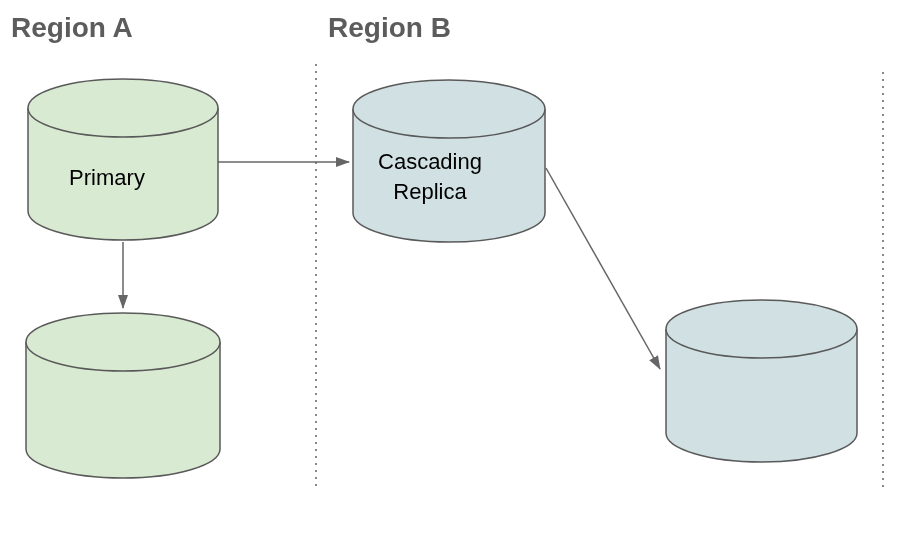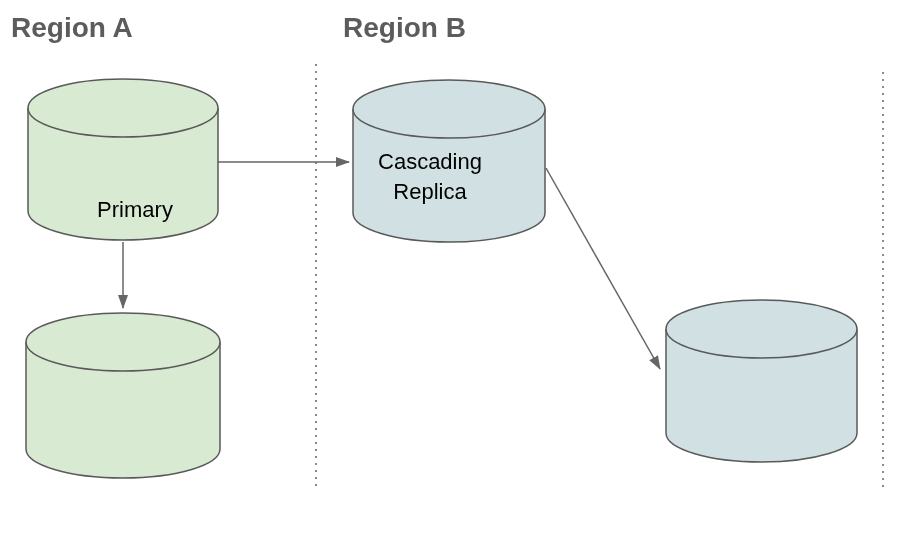--- a/index.html
+++ b/index.html
@@ -18,21 +18,21 @@
   }
   .region-title {
     position: absolute;
     font-size: 28px;
     font-weight: 700;
     color: var(--title-text, #5c5c5c);
     white-space: nowrap;
     line-height: 32px;
   }
   .title-a { left: 11px;  top: 12px; }
-  .title-b { left: 343px; top: 12px; }
+  .title-b { left: 328px; top: 12px; }
 
   .shapes {
     position: absolute;
     left: 0;
     top: 0;
   }
   .cyl-a {
     fill: var(--region-a-node-fill, #d9ead3);
     stroke: var(--node-stroke, #595959);
     stroke-width: 1.5;
@@ -62,21 +62,21 @@
     text-align: center;
     font-size: 22px;
     line-height: 30px;
     color: var(--label-text, #000000);
     white-space: nowrap;
   }
   .node-label.wrap {
     white-space: normal;
     width: 160px;
   }
-  .label-primary   { left: 135px; top: 178px; margin-top: 32px; }
+  .label-primary   { left: 107px; top: 178px; }
   .label-cascading { left: 430px; top: 177px; }
   .label-replica-a { left: 123px; top: 410px; }
   .label-replica-b { left: 762px; top: 396px; }
 </style>
 </head>
 <body>
 
 <div class="canvas">
 
   <div class="region-title title-a">Region A</div>

